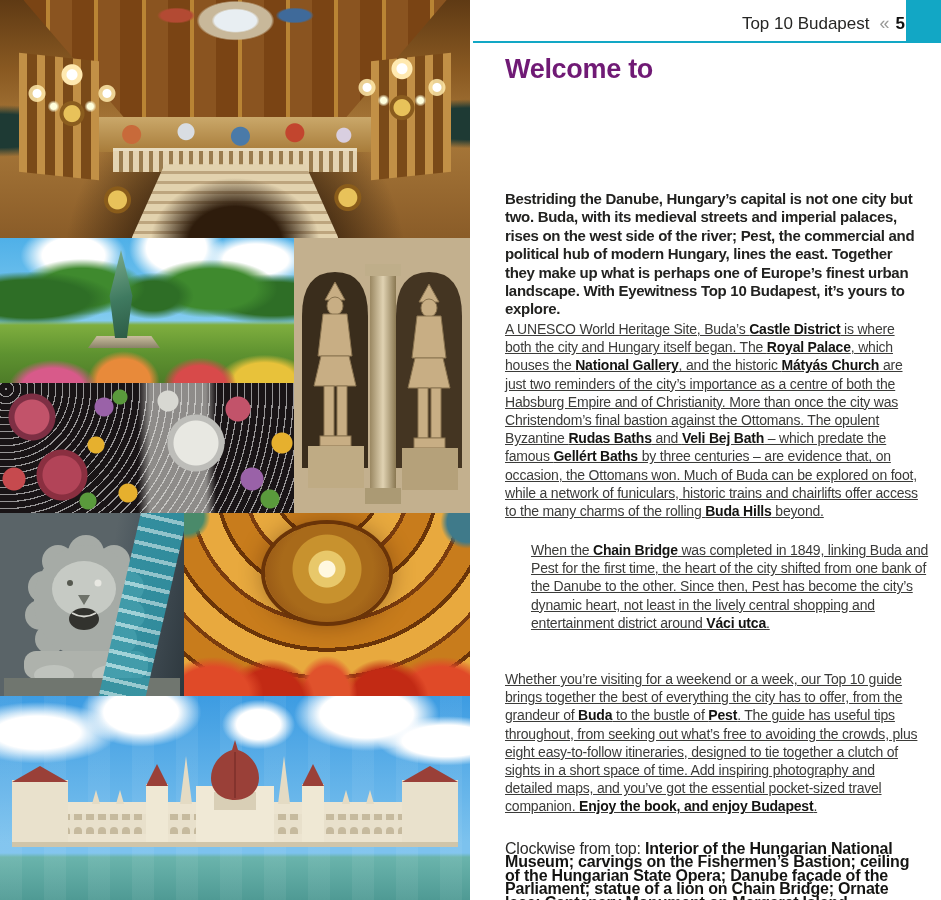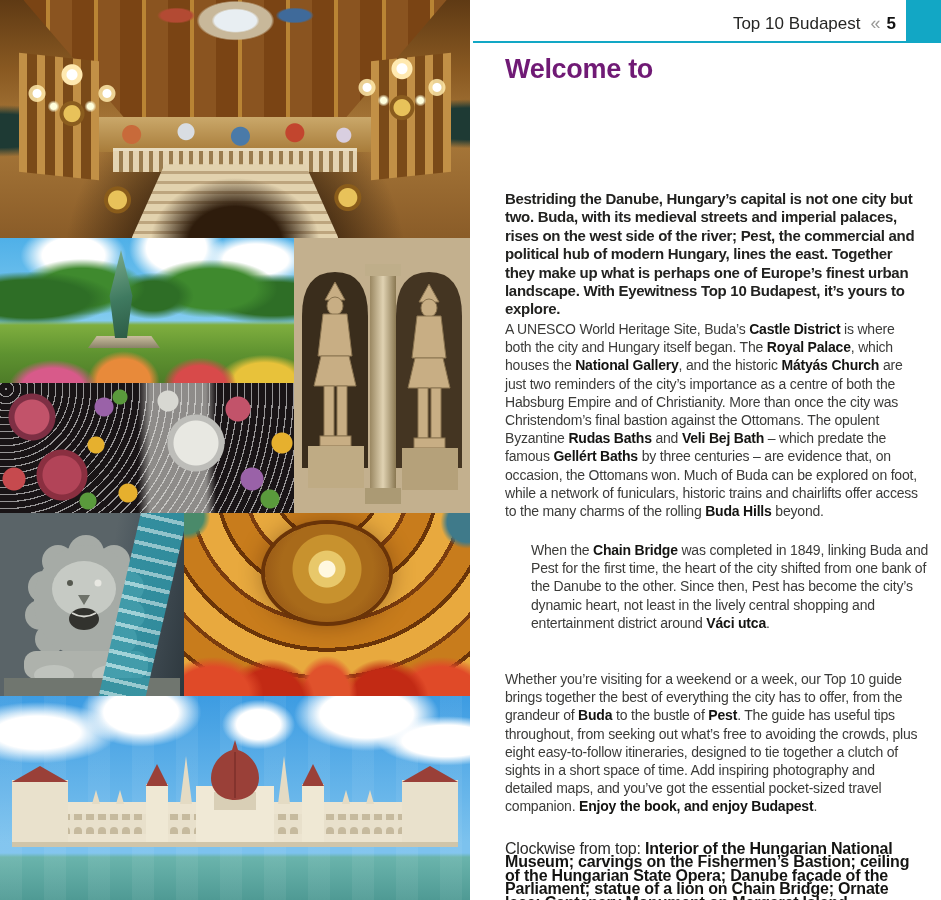--- a/index.html
+++ b/index.html
@@ -133,28 +133,28 @@
     radial-gradient(ellipse at 55% 14%, #ffffff 0 6%, rgba(0,0,0,0) 10%),
     radial-gradient(ellipse at 78% 9%, #ffffff 0 9%, rgba(0,0,0,0) 14%),
     radial-gradient(ellipse at 95% 22%, #ffffff 0 7%, rgba(0,0,0,0) 11%),
     linear-gradient(#3d9ce2,#7cc2ee 72%);}
   .pl-svg{position:absolute;left:0;bottom:40px;}
 
   
   .content{position:absolute;left:470px;top:0;width:471px;height:900px;background:#fff;}
   .corner-tab{position:absolute;right:0;top:0;width:35px;height:41px;}
   .head-rule{position:absolute;left:3px;right:0;top:41px;height:2px;}
-  .pagehead{position:absolute;right:45px;top:13px;font-size:17px;color:#262624;white-space:nowrap;}
+  .pagehead{position:absolute;right:36px;top:13px;font-size:17px;color:#262624;white-space:nowrap;}
   .pagehead .ph-chev{color:#9a9a98;margin:0 6px 0 10px;font-size:18px;}
   .pagehead .ph-num{font-weight:bold;color:#111;}
   .kicker{position:absolute;left:35px;top:54px;font-size:27px;font-weight:bold;color:#701a75;letter-spacing:-.3px;}
   .main-title{position:absolute;left:33px;top:84px;margin:0;font-size:50px;font-weight:bold;color:#1a1a18;letter-spacing:-1px;}
   .para{position:absolute;left:35px;width:414px;text-align:left;}
   .intro{top:175px;font-size:15px;line-height:18.4px;font-weight:bold;color:#222220;letter-spacing:-.3px;}
-  .body-para{font-size:14px;line-height:18.2px;color:#3b3b39;letter-spacing:-.2px;}
+  .body-para{font-size:14px;line-height:18.2px;color:#3b3b39;letter-spacing:-.2px;text-decoration:underline;}
   .p2{top:306px;} .p3{top:527px;margin-left:26px;} .p4{top:656px;}
   .caption{top:826px;font-size:16px;line-height:13.4px;color:#2a2a28;letter-spacing:-.2px;width:416px;}
   .b{font-weight:bold;color:#141412;}
 </style>
 </head>
 <body>
 
 <div class="page">
 
   <div class="collage">

